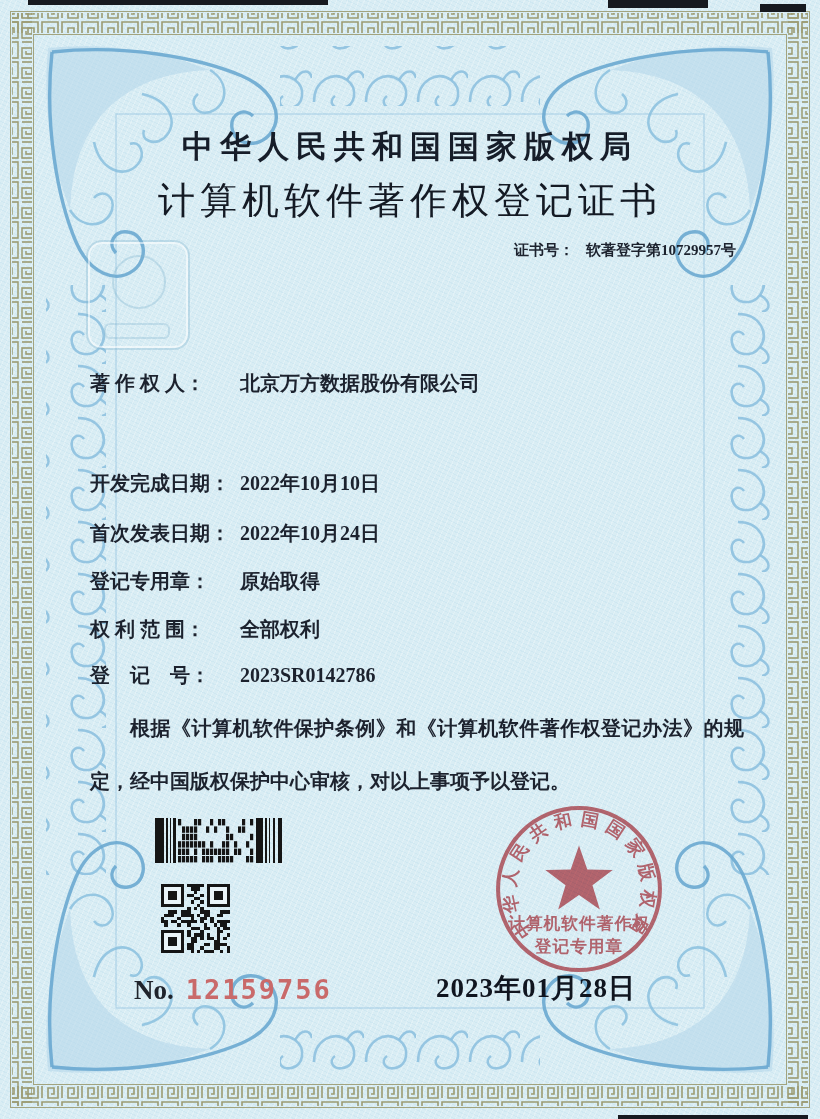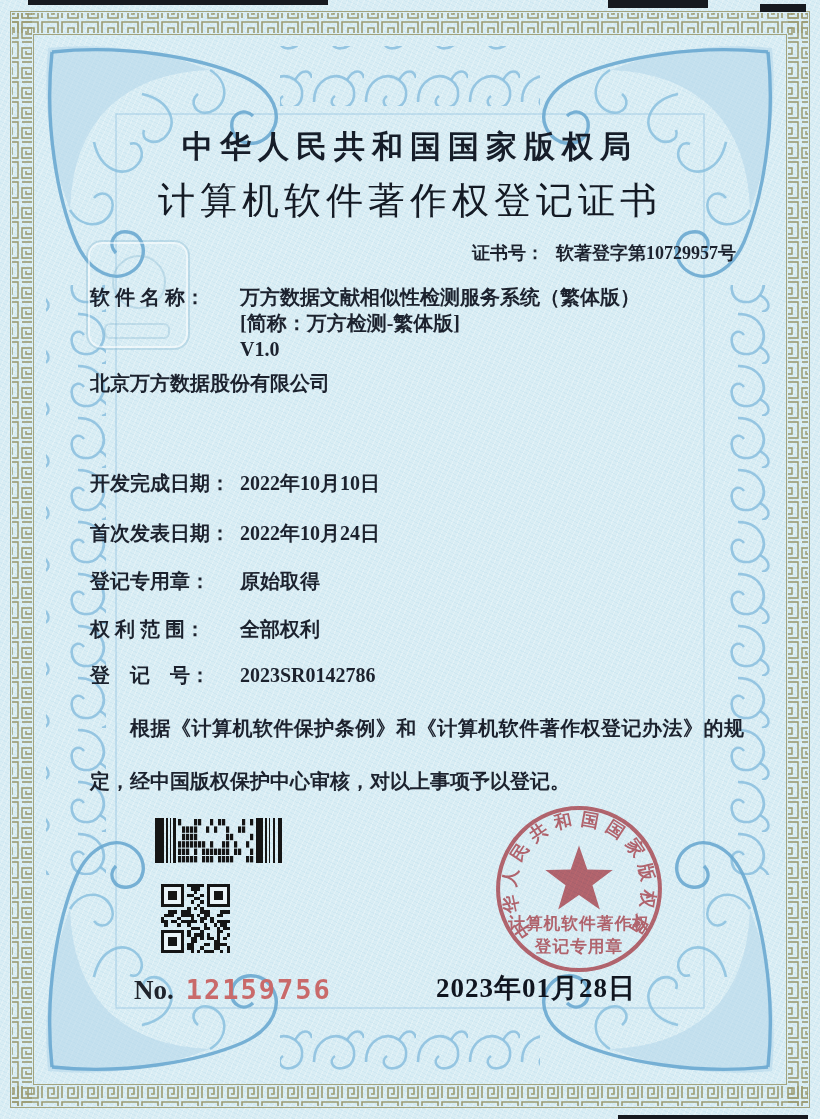--- a/index.html
+++ b/index.html
@@ -14,21 +14,21 @@
   .mline{fill:none;stroke:var(--meander,#9b9b72);stroke-width:1;opacity:.9;}
   .leaf{fill:#b3d6ea;opacity:.55;}
   .cs{fill:none;stroke:var(--scroll-blue,#6aa8d0);stroke-width:3.4;opacity:.9;}
   .cs2{fill:none;stroke:#8abfde;stroke-width:2.6;opacity:.85;}
   .innerframe{fill:none;stroke:#90c2de;stroke-width:1.2;opacity:.6;}
   .scanmark{position:absolute;background:#171a20;}
   h1.issuer{position:absolute;top:126px;left:0;right:0;margin:0;text-align:center;
     font-size:31px;letter-spacing:7px;font-weight:700;color:#161d29;}
   h2.certTitle{position:absolute;top:176px;left:0;right:0;margin:0;text-align:center;
     font-size:37px;letter-spacing:5px;font-weight:400;color:#141a24;}
-  .certno{position:absolute;top:241px;right:84px;font-size:18px;font-weight:700;}
+  .certno{position:absolute;top:241px;right:84px;font-size:15px;font-weight:700;}
   .certno .lbl{margin-right:12px;}
   .frow{position:absolute;left:90px;display:flex;}
   .flabel{width:150px;flex:none;font-size:20px;font-weight:700;line-height:26px;}
   .fvalue{font-size:20px;font-weight:700;}
   .vline{display:block;line-height:26px;}
   .clause{position:absolute;left:90px;width:654px;top:702px;margin:0;font-size:20px;
     line-height:53px;font-weight:700;text-indent:2em;text-align:justify;}
   .emboss{position:absolute;left:86px;top:240px;width:100px;height:106px;border-radius:16px;
     border:2px solid rgba(130,180,205,.35);box-shadow:inset 0 0 0 2px rgba(255,255,255,.55);}
   .emboss .ecirc{position:absolute;left:24px;top:13px;width:50px;height:50px;border-radius:50%;
@@ -105,29 +105,22 @@
     <div class="ebar"></div>
   </div>
 
   <h1 class="issuer">中华人民共和国国家版权局</h1>
   <h2 class="certTitle">计算机软件著作权登记证书</h2>
 
   <div class="certno">
     <span class="lbl">证书号：</span><span>软著登字第10729957号</span>
   </div>
 
-  <div class="frow" style="top:284px">
-    <span class="flabel">软 件 名 称：</span>
-    <span class="fvalue">
-      <span class="vline">万方数据文献相似性检测服务系统（繁体版）</span>
-      <span class="vline">[简称：万方检测-繁体版]</span>
-      <span class="vline">V1.0</span>
-    </span>
-  </div>
   <div class="frow" style="top:370px">
+    <span class="flabel">著 作 权 人：</span>
     <span class="fvalue">
       <span class="vline">北京万方数据股份有限公司</span>
     </span>
   </div>
   <div class="frow" style="top:470px">
     <span class="flabel">开发完成日期：</span>
     <span class="fvalue">
       <span class="vline">2022年10月10日</span>
     </span>
   </div>

